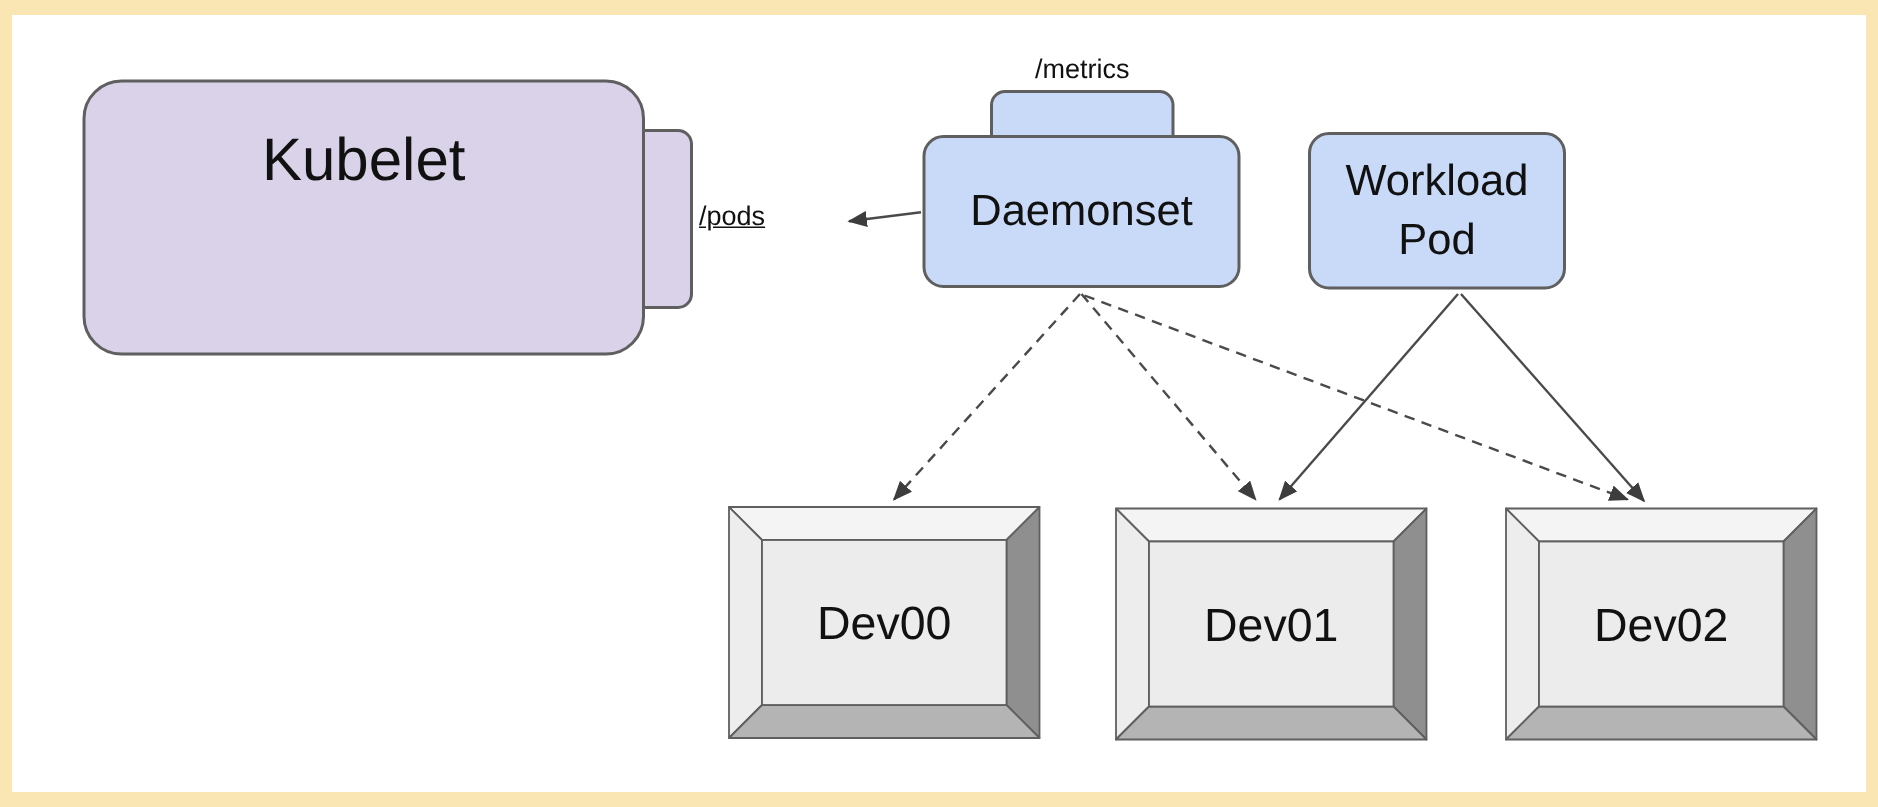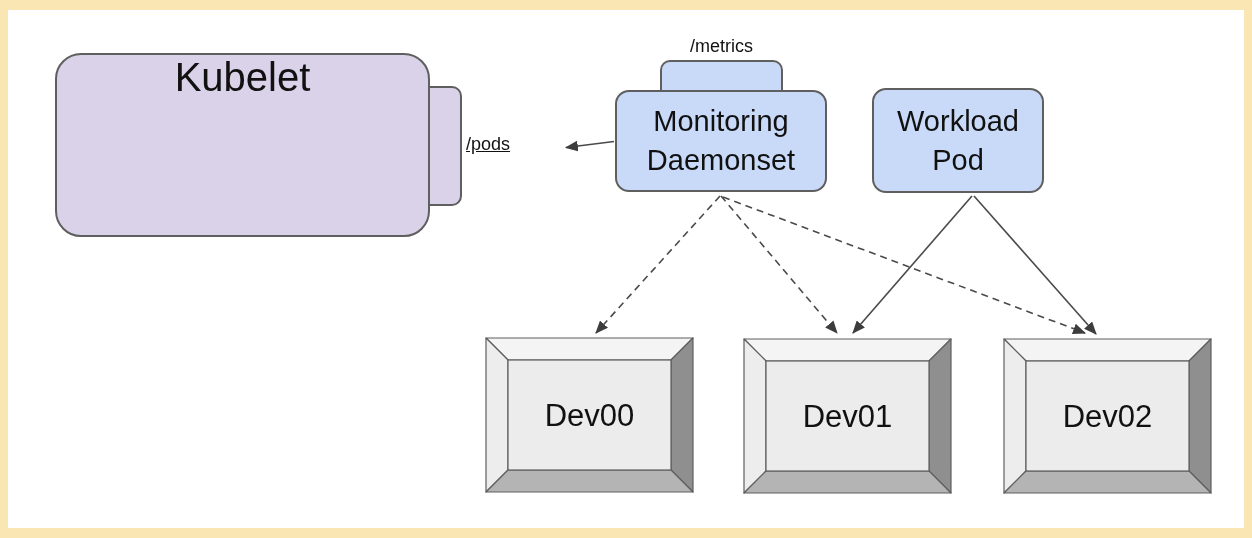--- a/index.html
+++ b/index.html
@@ -22,21 +22,21 @@
   .node{
     position:absolute;
     box-sizing:border-box;
     border:2px solid var(--node-border,#5f5f5f);
   }
   .purple{background:var(--kubelet-fill,#d9d2e9);}
   .blue{background:var(--pod-fill,#c9daf8);}
   .kubelet-main{
     left:55px;top:53px;width:375px;height:184px;
     border-radius:26px;z-index:2;
-    text-align:center;
+    text-align:center;padding-top:30px;
     font-size:40px;line-height:44px;
   }
   .kubelet-shadow{
     left:410px;top:86px;width:52px;height:120px;
     border-radius:10px;z-index:1;
   }
   .metrics-tab{
     left:660px;top:60px;width:123px;height:42px;
     border-radius:10px;z-index:1;
   }
@@ -81,21 +81,20 @@
 
   <div class="node purple kubelet-shadow"></div>
   <div class="node purple kubelet-main">
     <span>Kubelet</span>
   </div>
   <div class="endpoint-label pods-label">/pods</div>
 
   <div class="endpoint-label metrics-label">/metrics</div>
   <div class="node blue metrics-tab"></div>
   <div class="node blue monitoring-box">
-    <span>Monitoring</span>
     <span>Daemonset</span>
   </div>
 
   <div class="node blue workload-box">
     <span>Workload</span>
     <span>Pod</span>
   </div>
 
   <svg class="device" style="left:485px;top:337px" width="209" height="156" viewBox="0 0 209 156">
     <polygon class="bevel bevel-top" points="1,1 208,1 186,23 23,23"></polygon>

